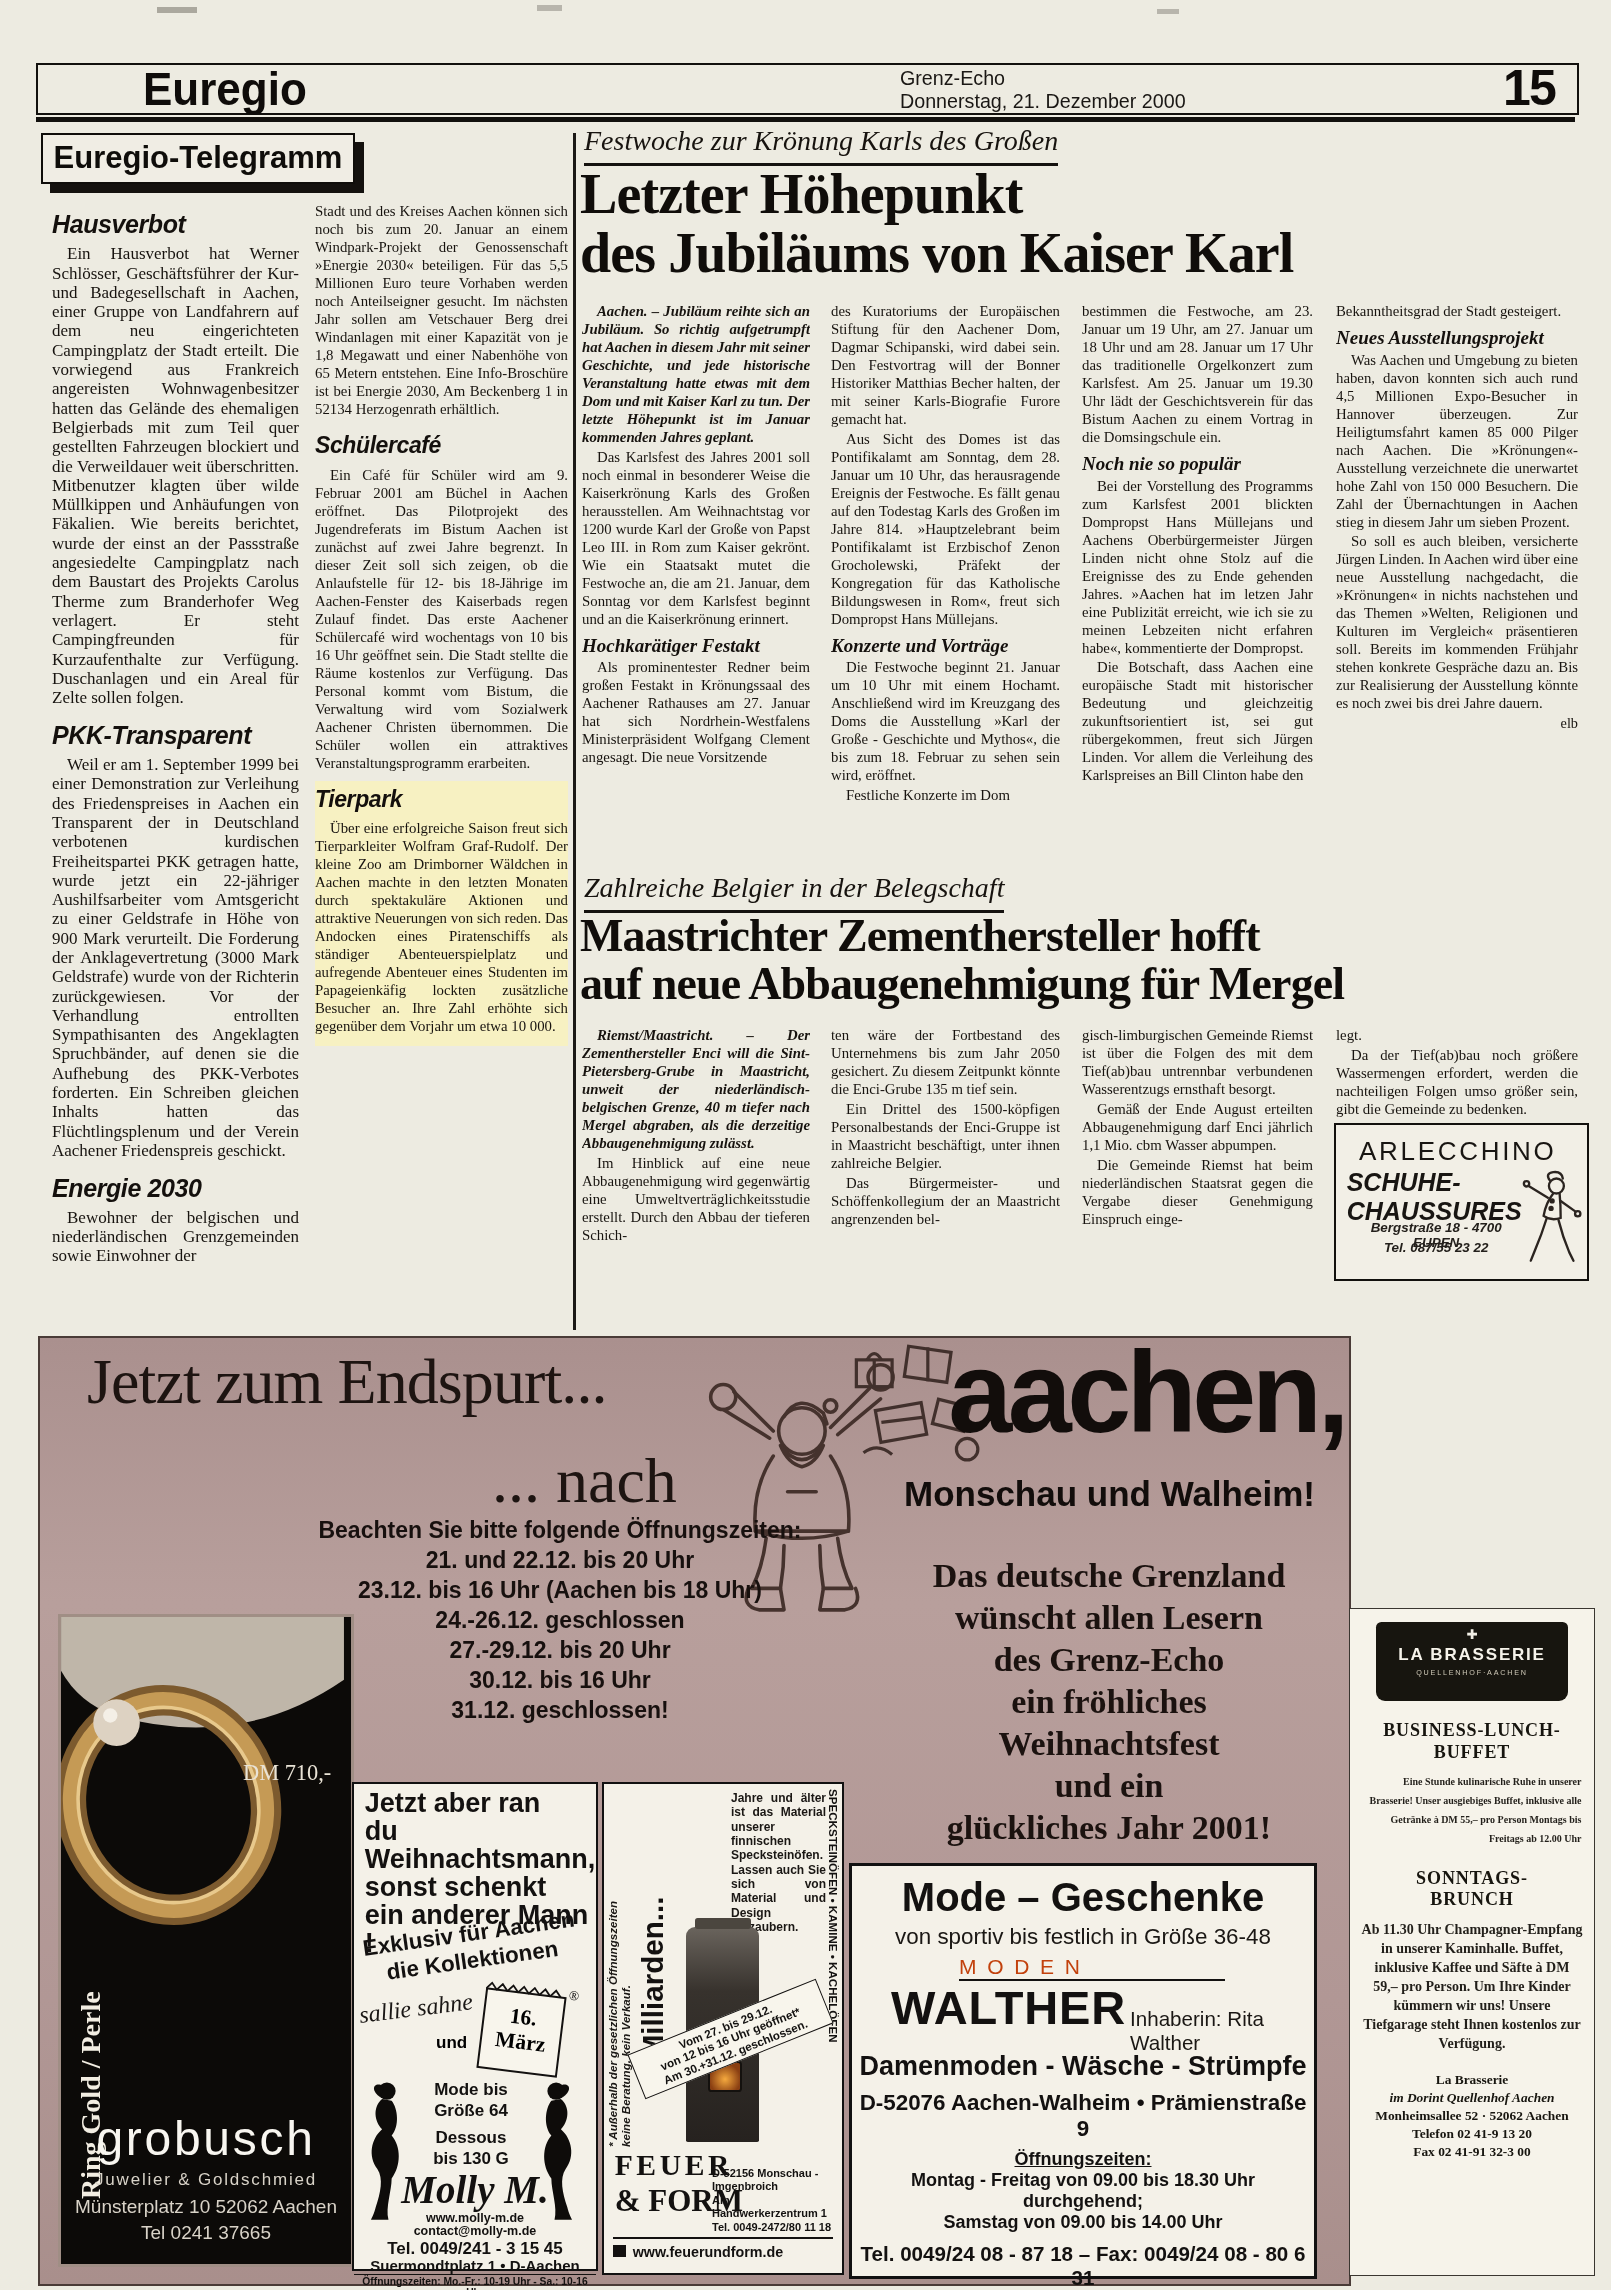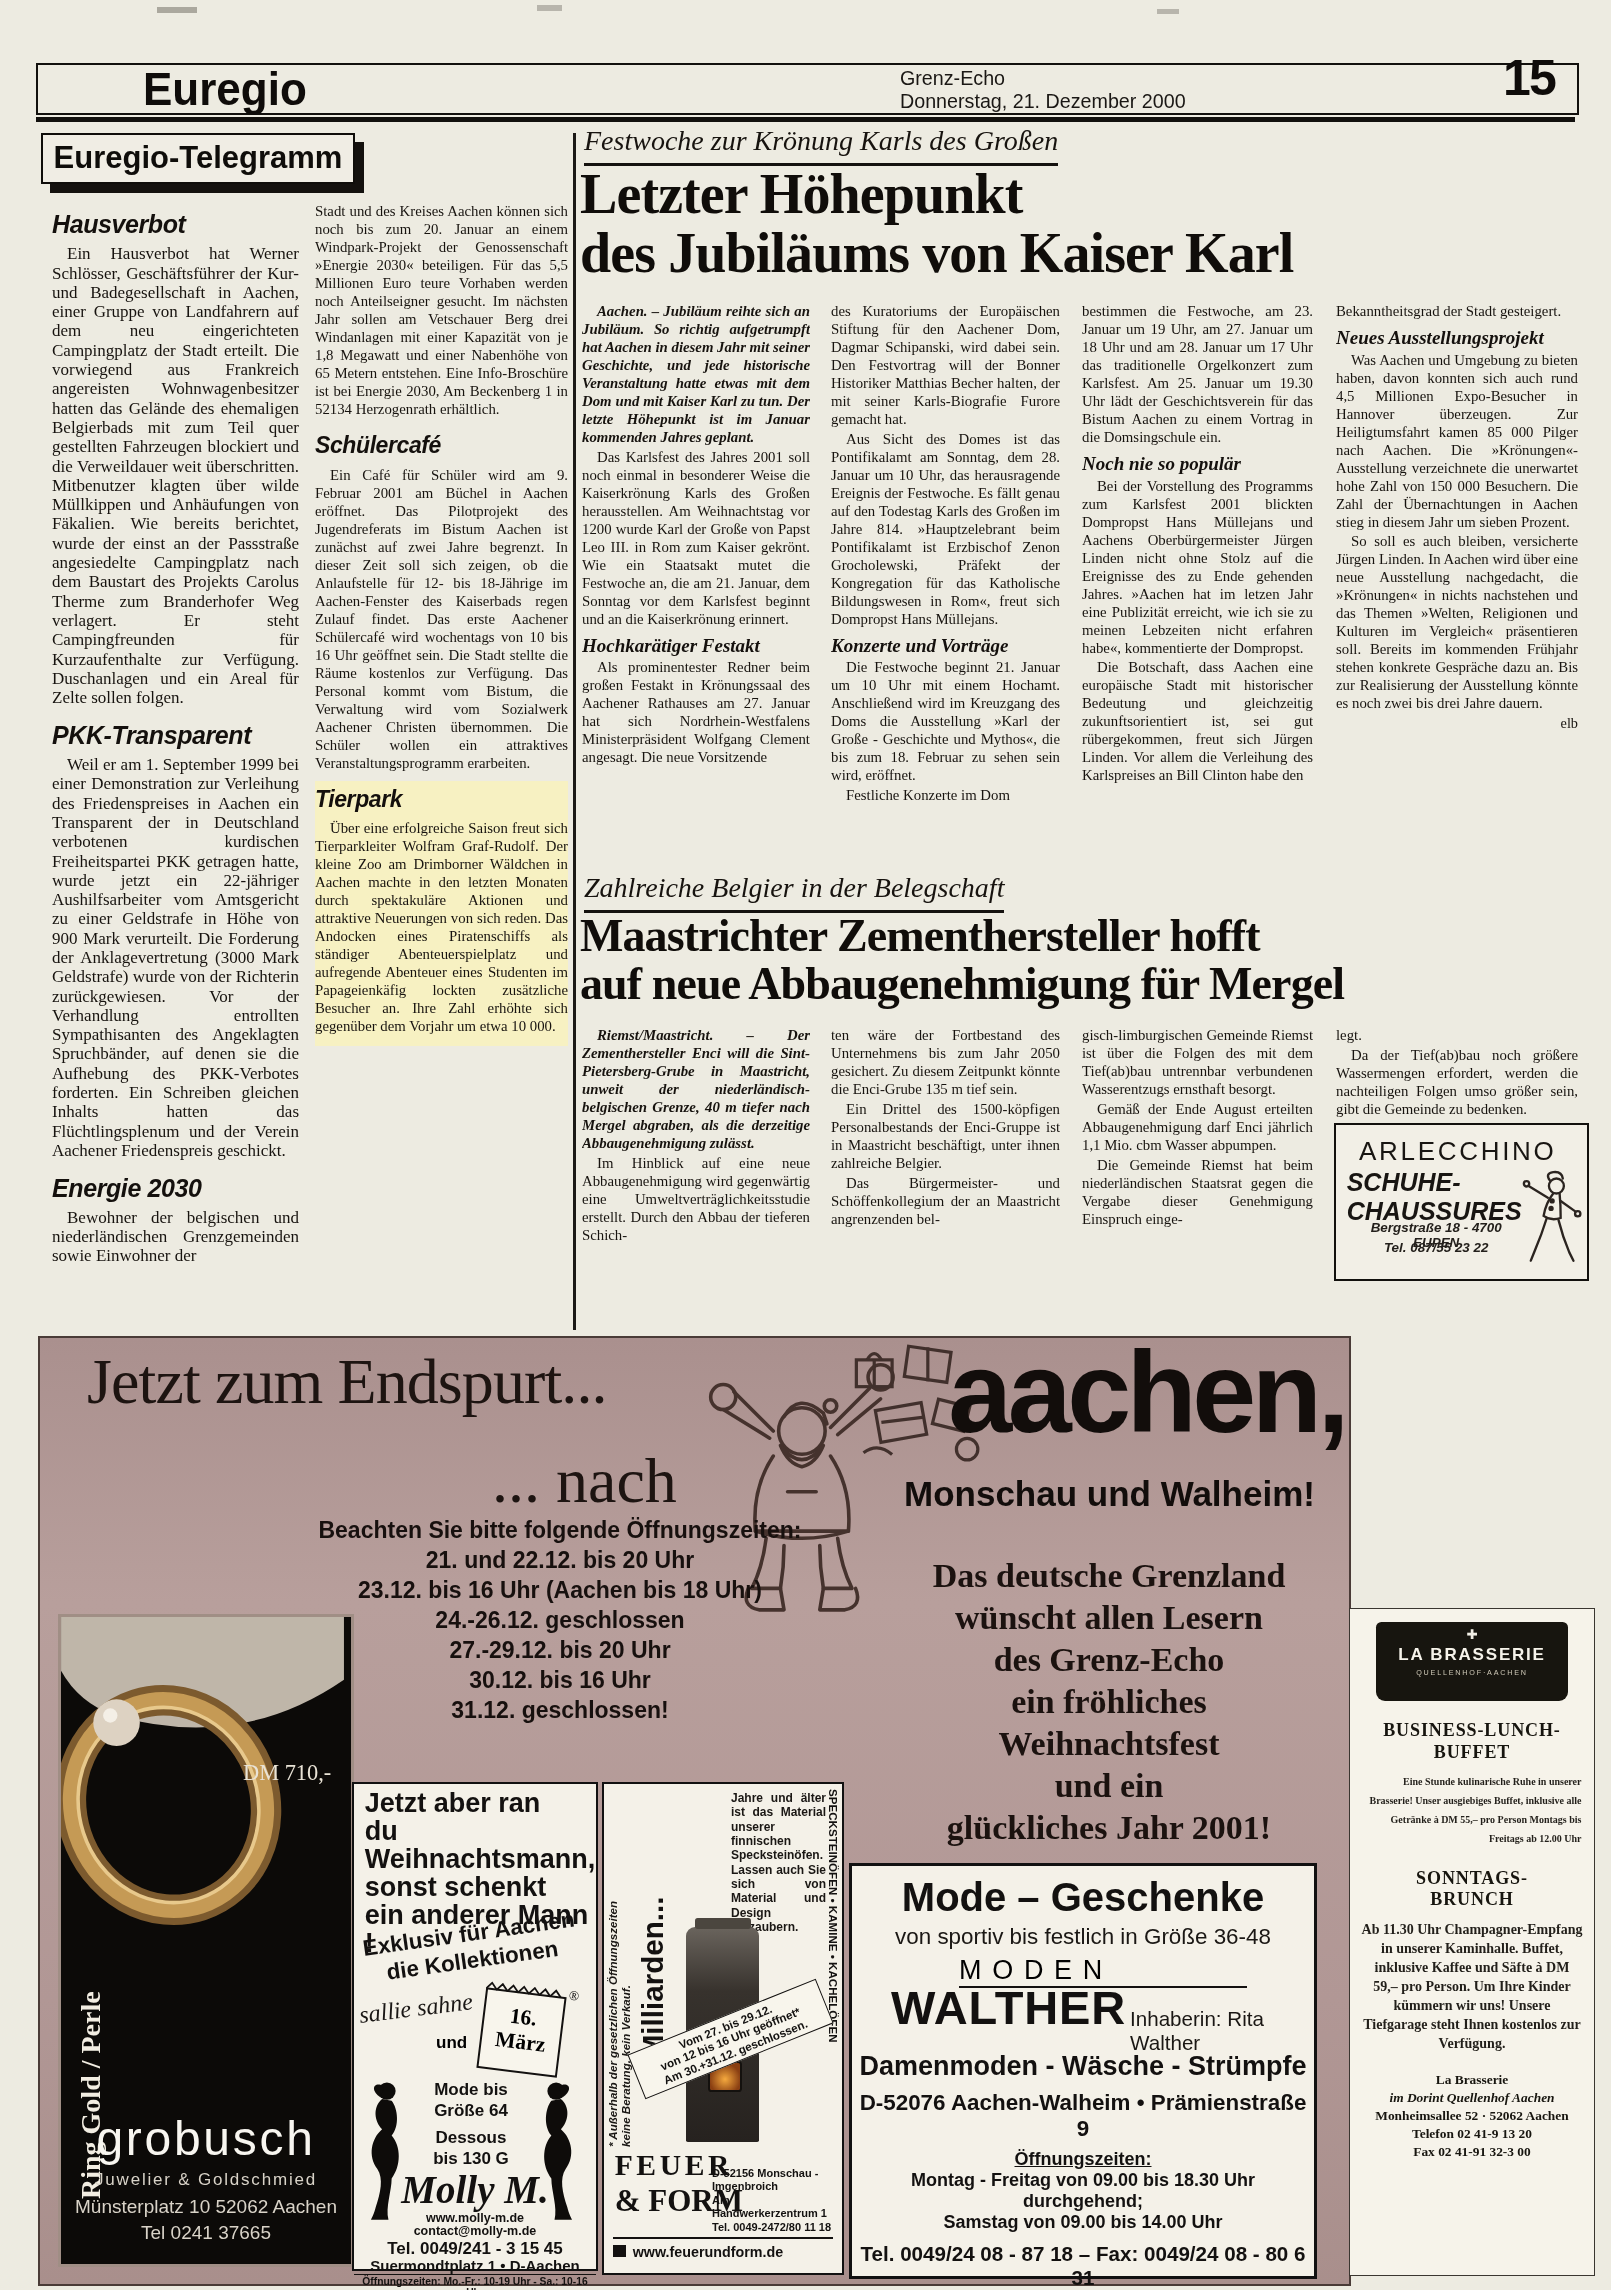--- a/index.html
+++ b/index.html
@@ -32,21 +32,21 @@
 <div class="a page">
 
   <div class="a" style="left:157px;top:7.2px;width:40px;height:6.3px;background:#6a655c;opacity:.5"></div>
   <div class="a" style="left:537px;top:5.4px;width:25px;height:5.4px;background:#6a655c;opacity:.4"></div>
   <div class="a" style="left:1157px;top:9px;width:21.5px;height:4.5px;background:#6a655c;opacity:.4"></div>
 
   <div class="a" style="left:36px;top:63px;width:1539px;height:48px;border:2.7px solid #12100d;"></div>
   <div class="a sans" style="left:143px;top:63px;font-size:44px;font-weight:900;color:#0f0c0a;transform:scaleY(1.06);transform-origin:top left;">Euregio</div>
   <div class="a sans" style="left:900px;top:68px;font-size:19.7px;color:#1a1714;line-height:21.5px;">Grenz-Echo</div>
   <div class="a sans" style="left:900px;top:90px;font-size:19.7px;color:#1a1714;">Donnerstag, 21. Dezember 2000</div>
-  <div class="a sans" style="left:1503px;top:49px;font-size:50px;font-weight:900;color:#0f0c0a;letter-spacing:-1.8px;">15</div>
+  <div class="a sans" style="left:1503px;top:59px;font-size:50px;font-weight:900;color:#0f0c0a;letter-spacing:-1.8px;">15</div>
   <div class="a" style="left:36px;top:117px;width:1539px;height:5.4px;background:#12100d;"></div>
 
   <div class="a" style="left:41px;top:133px;width:310px;height:47px;border:2.7px solid #0f0d0a;background:#f0ede4;box-shadow:9px 9px 0 0 #14110e;">
     <div class="sans ctr" style="font-size:31px;font-weight:900;line-height:45px;color:#0f0d0a;">Euregio-Telegramm</div>
   </div>
 
   <div class="a" style="left:573px;top:133px;width:2.7px;height:1197px;background:#1c1916;"></div>
 
   <div class="col jtext big1" style="left:52px;top:199px;width:247px;height:1136px;">
     <div class="telehead" style="margin-top:0;">Hausverbot</div>
@@ -306,21 +306,21 @@
       </div>
       <div class="a sans" style="left:9px;top:453px;width:220px;font-size:14.3px;font-weight:bold;color:#131110;border-top:2.7px solid #131110;padding-top:5.4px;">
         <span style="display:inline-block;width:12.5px;height:12.5px;background:#131110;margin-right:7.2px;"></span><span>www.feuerundform.de</span>
       </div>
     </div>
 
     <div class="a" style="left:809px;top:525px;width:462px;height:410px;background:#f4f1e8;border:3.6px solid #111;">
       <div class="sans ctr" style="font-size:40px;font-weight:900;margin-top:9px;color:#131110;">Mode – Geschenke</div>
       <div class="sans ctr" style="font-size:22.4px;margin-top:3.6px;color:#1a1714;">von sportiv bis festlich in Größe 36-48</div>
       <div style="position:relative;height:100px;">
-        <div class="a sans" style="left:107px;top:5.4px;font-size:27px;letter-spacing:10.7px;color:#000000;border-bottom:2.7px solid #131110;padding-right:134px;text-align:right;">MODEN</div>
+        <div class="a sans" style="left:107px;top:5.4px;font-size:21px;letter-spacing:10.7px;color:#c2410c;border-bottom:2.7px solid #131110;padding-right:134px;text-align:right;">MODEN</div>
         <div class="a sans" style="left:39px;top:30px;font-size:47px;font-weight:900;letter-spacing:0.9px;color:#131110;">WALTHER</div>
         <div class="a sans" style="left:278px;top:57px;font-size:20.6px;color:#1a1714;">Inhaberin: Rita Walther</div>
       </div>
       <div class="sans ctr" style="font-size:27px;font-weight:900;margin-top:1.8px;color:#131110;">Damenmoden - Wäsche - Strümpfe</div>
       <div class="sans ctr" style="font-size:22.4px;font-weight:bold;margin-top:7.2px;color:#131110;">D-52076 Aachen-Walheim • Prämienstraße 9</div>
       <div class="sans ctr" style="font-size:18px;font-weight:bold;text-decoration:underline;margin-top:7.2px;color:#131110;">Öffnungszeiten:</div>
       <div class="sans ctr" style="font-size:18px;font-weight:bold;color:#131110;">Montag - Freitag von 09.00 bis 18.30 Uhr durchgehend;</div>
       <div class="sans ctr" style="font-size:18px;font-weight:bold;color:#131110;">Samstag von 09.00 bis 14.00 Uhr</div>
       <div class="sans ctr" style="font-size:20.6px;font-weight:bold;margin-top:9px;color:#131110;">Tel. 0049/24 08 - 87 18 – Fax: 0049/24 08 - 80 6 31</div>
     </div>

